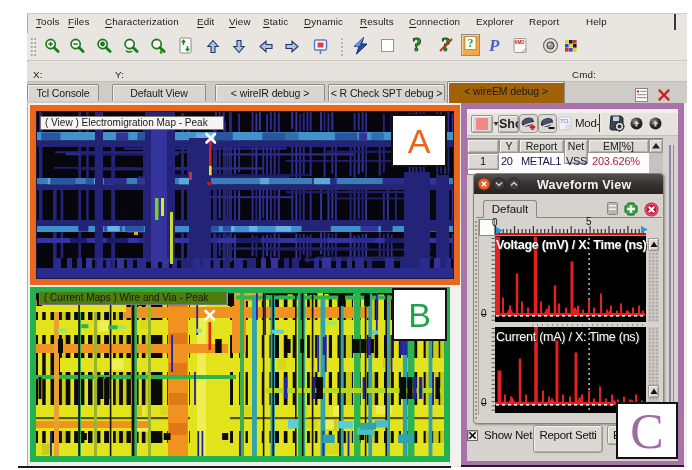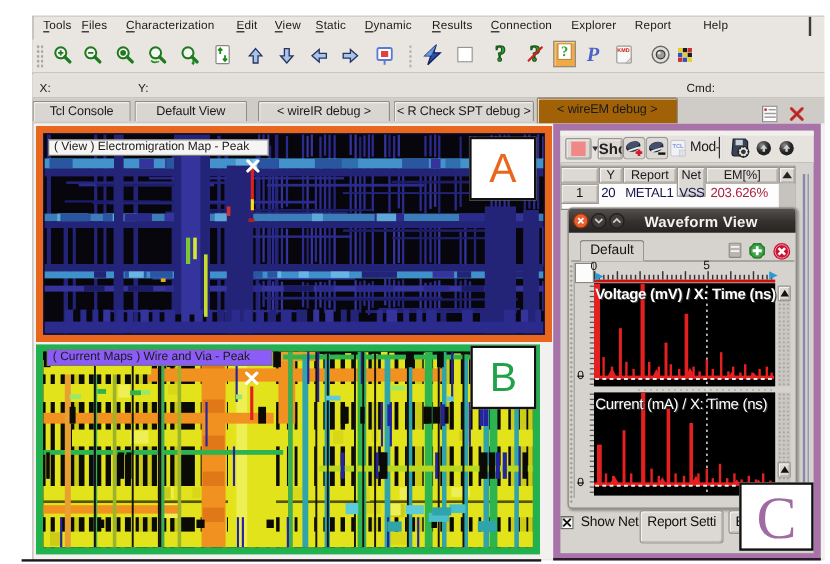--- a/index.html
+++ b/index.html
@@ -123,21 +123,21 @@
     <rect x="10" y="7" width="3.6" height="3.6" fill="#1a1a1a"></rect>
     <rect x="2" y="11" width="3.6" height="3.6" fill="#d03030"></rect>
     <rect x="6" y="11" width="3.6" height="3.6" fill="#3050c0"></rect>
     <rect x="10" y="11" width="3.6" height="3.6" fill="#e8d020"></rect>
   </svg>
 <div class="a" style="left:27px;top:62px;width:660px;height:20px;background:#e4e1dd;border-bottom:1px solid #c2beb8"></div>
 <div class="a menu" style="left:33px;top:69px">X:</div>
 <div class="a menu" style="left:115px;top:69px">Y:</div>
 <div class="a menu" style="left:572px;top:69px">Cmd:</div>
 <div class="a" style="left:27px;top:82px;width:660px;height:21px;background:#cfccc7"></div>
-<div class="tab" style="left:27px;width:82px">Tcl Console</div>
+<div class="tab" style="left:27px;width:72px">Tcl Console</div>
 <div class="tab" style="left:112px;width:94px">Default View</div>
 <div class="tab" style="left:215px;width:110px">&lt; wireIR debug &gt;</div>
 <div class="tab" style="left:328px;width:117px">&lt; R Check SPT debug &gt;</div>
 <div class="tab" style="left:447px;width:118px;top:81px;height:22px;background:#a16207;line-height:18px">&lt; wireEM debug &gt;</div>
 <svg class="a" style="left:635px;top:88px" width="13" height="14" viewBox="0 0 13 14">
 <rect x="0.5" y="0.5" width="12" height="13" fill="#fcfcfc" stroke="#888"></rect>
 <circle cx="3" cy="3.5" r="1.2" fill="#cc3333"></circle>
     <rect x="5.5" y="2.8" width="6" height="1.2" fill="#999"></rect>
 <rect x="2" y="6" width="9.5" height="1.2" fill="#999"></rect>
     <rect x="2" y="9" width="9.5" height="1.2" fill="#999"></rect>
@@ -664,21 +664,21 @@
       <rect x="81.7" y="32.0" width="7.6" height="4.0" fill="#9ae86a"></rect>
       <rect x="45.2" y="31.2" width="7.2" height="4.0" fill="#2db44e"></rect>
       <rect x="160.6" y="35.7" width="5.1" height="4.0" fill="#9ae86a"></rect>
       <rect x="235.8" y="36.7" width="11.9" height="4.0" fill="#5ecbd8"></rect>
       <rect x="72.4" y="32.3" width="9.1" height="4.0" fill="#2db44e"></rect>
       <rect x="22.1" y="35.6" width="9.4" height="4.0" fill="#9ae86a"></rect>
       <rect x="289.4" y="28.4" width="11.6" height="4.0" fill="#9ae86a"></rect>
       <rect x="172.5" y="29.0" width="2.6" height="28.0" fill="#e02020"></rect>
       <path d="M169.5 18 L178 26.5 M178 18 L169.5 26.5" stroke="#ffffff" stroke-width="2.6" stroke-linecap="round"></path>
     </svg></div>
-<div class="a" style="left:39px;top:291px;width:188px;height:14px;background:#8b5cf6;border:1px solid #777;font-size:10px;letter-spacing:0px;color:#1a1a1a;line-height:12.5px;padding-left:4px">( Current Maps ) Wire and Via - Peak</div>
+<div class="a" style="left:39px;top:291px;width:188px;height:14px;background:#4d7c0f;border:1px solid #777;font-size:10px;letter-spacing:0px;color:#1a1a1a;line-height:12.5px;padding-left:4px">( Current Maps ) Wire and Via - Peak</div>
 <div class="a" style="left:392px;top:288px;width:55px;height:53px;background:#fff;border:2px solid #111;text-align:center;font-size:34px;color:#21a14a;line-height:50px">B</div>
 <div class="a" style="left:461px;top:103px;width:223px;height:364px;background:#a873a8;border-bottom:2px solid #2a1a2a"></div>
 <div class="a" style="left:467px;top:109px;width:211px;height:352px;background:#d6d3cf"></div>
 <div class="a" style="left:467px;top:109px;width:211px;height:27px;background:#e6e3df;border-bottom:1px solid #c4c0ba"></div>
 <div class="a" style="left:467px;top:109px;width:211px;height:4px;background:#f2f0ed"></div>
 <div class="a btn3d" style="left:471px;top:115px;width:22px;height:18px"></div>
 <div class="a" style="left:476px;top:118px;width:12px;height:12px;background:#f08888"></div>
 <svg class="a" style="left:493px;top:121px" width="6" height="6" viewBox="0 0 6 6">
     <path d="M0.5 1 L5.5 1 L3 5 Z" fill="#333"></path>
   </svg>

